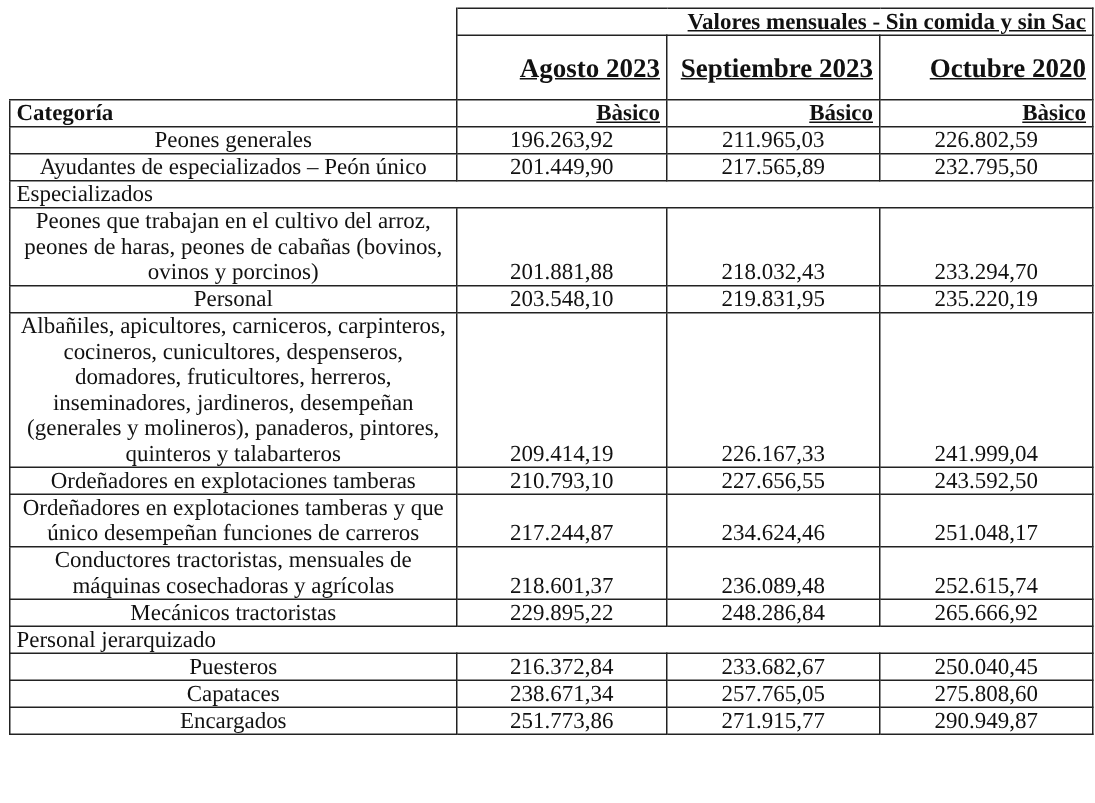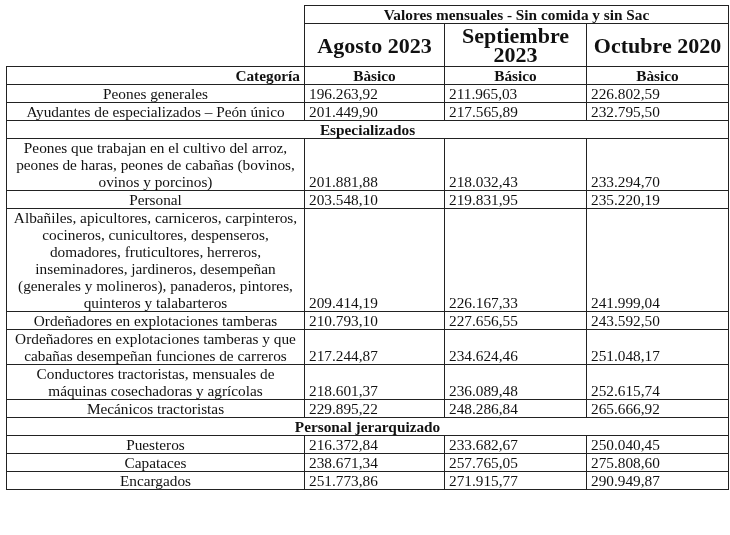--- a/index.html
+++ b/index.html
@@ -2,26 +2,26 @@
 <html><head>
 <meta charset="utf-8">
 <style>
   html, body { margin: 0; padding: 0; background: #ffffff; }
   body { width: 730px; height: 535px; position: relative; overflow: hidden;
          font-family: "Liberation Serif", "DejaVu Serif", serif; color: #111; }
   table { position: absolute; left: 6px; top: 5px; border-collapse: collapse;
           table-layout: fixed; width: 722px; font-size: 15.3px; line-height: 17px; }
   td { border: 1.5px solid #222; padding: 0 4px; vertical-align: bottom; }
   td.cat { text-align: center; }
-  td.num { text-align: left; }
+  td.num { text-align: center; }
   td.blank { border-top: none; border-left: none; border-bottom: 1.5px solid #222; }
-  .hdr { font-weight: bold; text-align: center; vertical-align: middle; }
-  .month { font-size: 22px; line-height: 19px; }
-  .sect { font-weight: bold; text-align: center; }
-  .catlabel { font-weight: bold; text-align: right; }
+  .hdr { font-weight: bold; text-align: right; vertical-align: middle; text-decoration: underline; }
+  .month { font-size: 18px; line-height: 19px; }
+  .sect { font-weight: normal; }
+  .catlabel { font-weight: bold; text-align: left; }
 </style>
 </head>
 <body>
 
 <table>
   <colgroup>
     <col style="width:298px">
       <col style="width:140px">
       <col style="width:142px">
       <col style="width:142px">
@@ -78,21 +78,21 @@
     <td class="num">226.167,33</td>
     <td class="num">241.999,04</td>
   </tr>
   <tr>
     <td class="cat">Ordeñadores en explotaciones tamberas</td>
     <td class="num">210.793,10</td>
     <td class="num">227.656,55</td>
     <td class="num">243.592,50</td>
   </tr>
   <tr>
-    <td class="cat">Ordeñadores en explotaciones tamberas y que cabañas desempeñan funciones de carreros</td>
+    <td class="cat">Ordeñadores en explotaciones tamberas y que único desempeñan funciones de carreros</td>
     <td class="num">217.244,87</td>
     <td class="num">234.624,46</td>
     <td class="num">251.048,17</td>
   </tr>
   <tr>
     <td class="cat">Conductores tractoristas, mensuales de máquinas cosechadoras y agrícolas</td>
     <td class="num">218.601,37</td>
     <td class="num">236.089,48</td>
     <td class="num">252.615,74</td>
   </tr>

